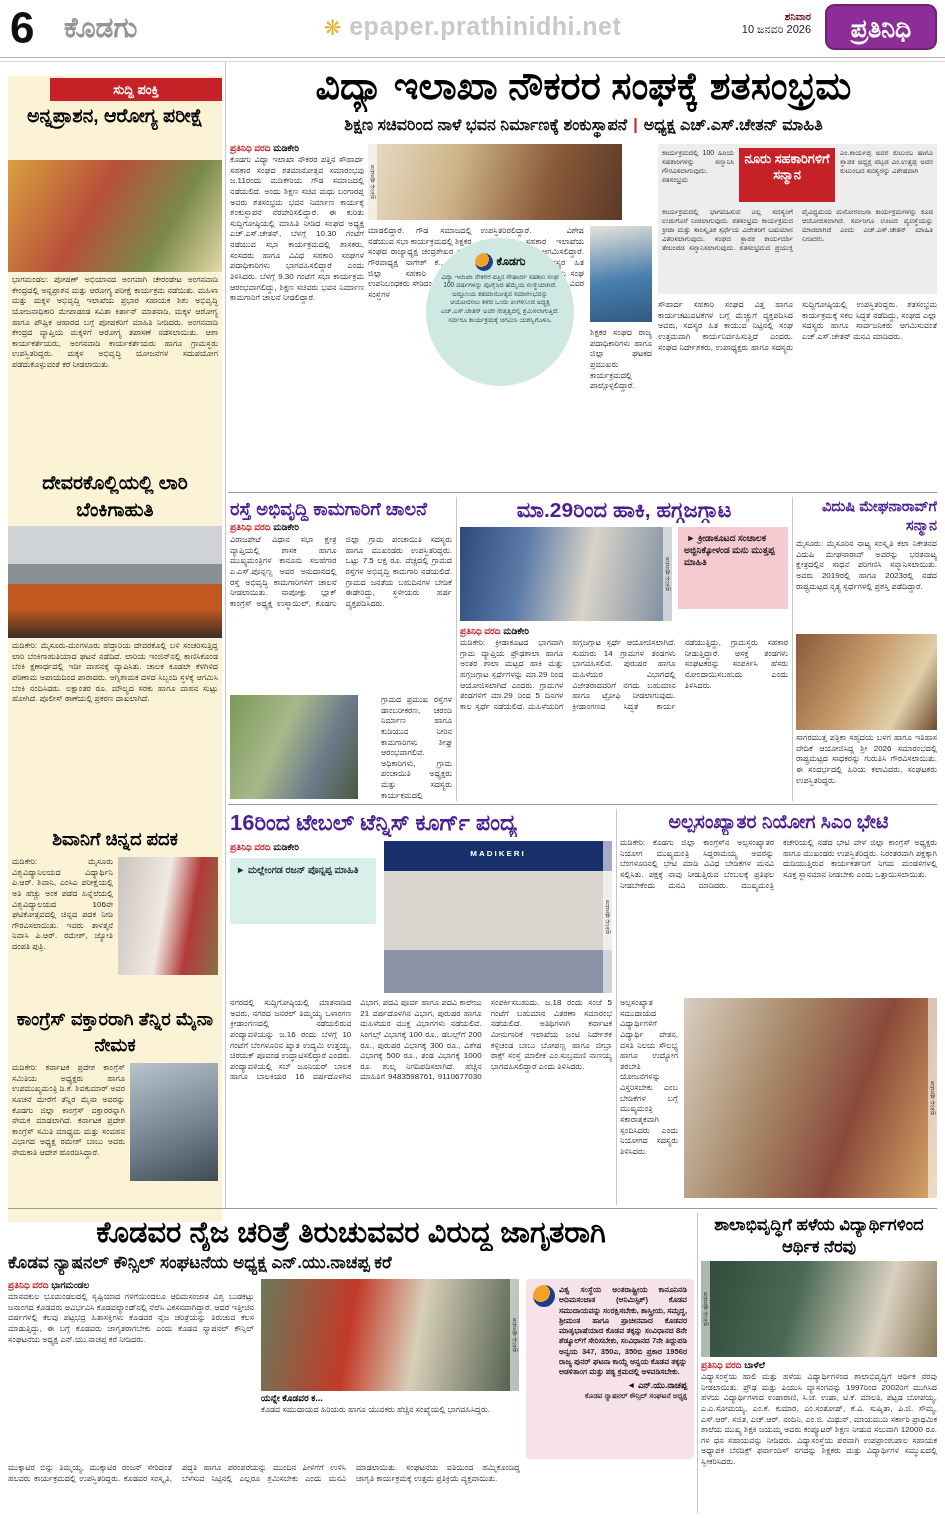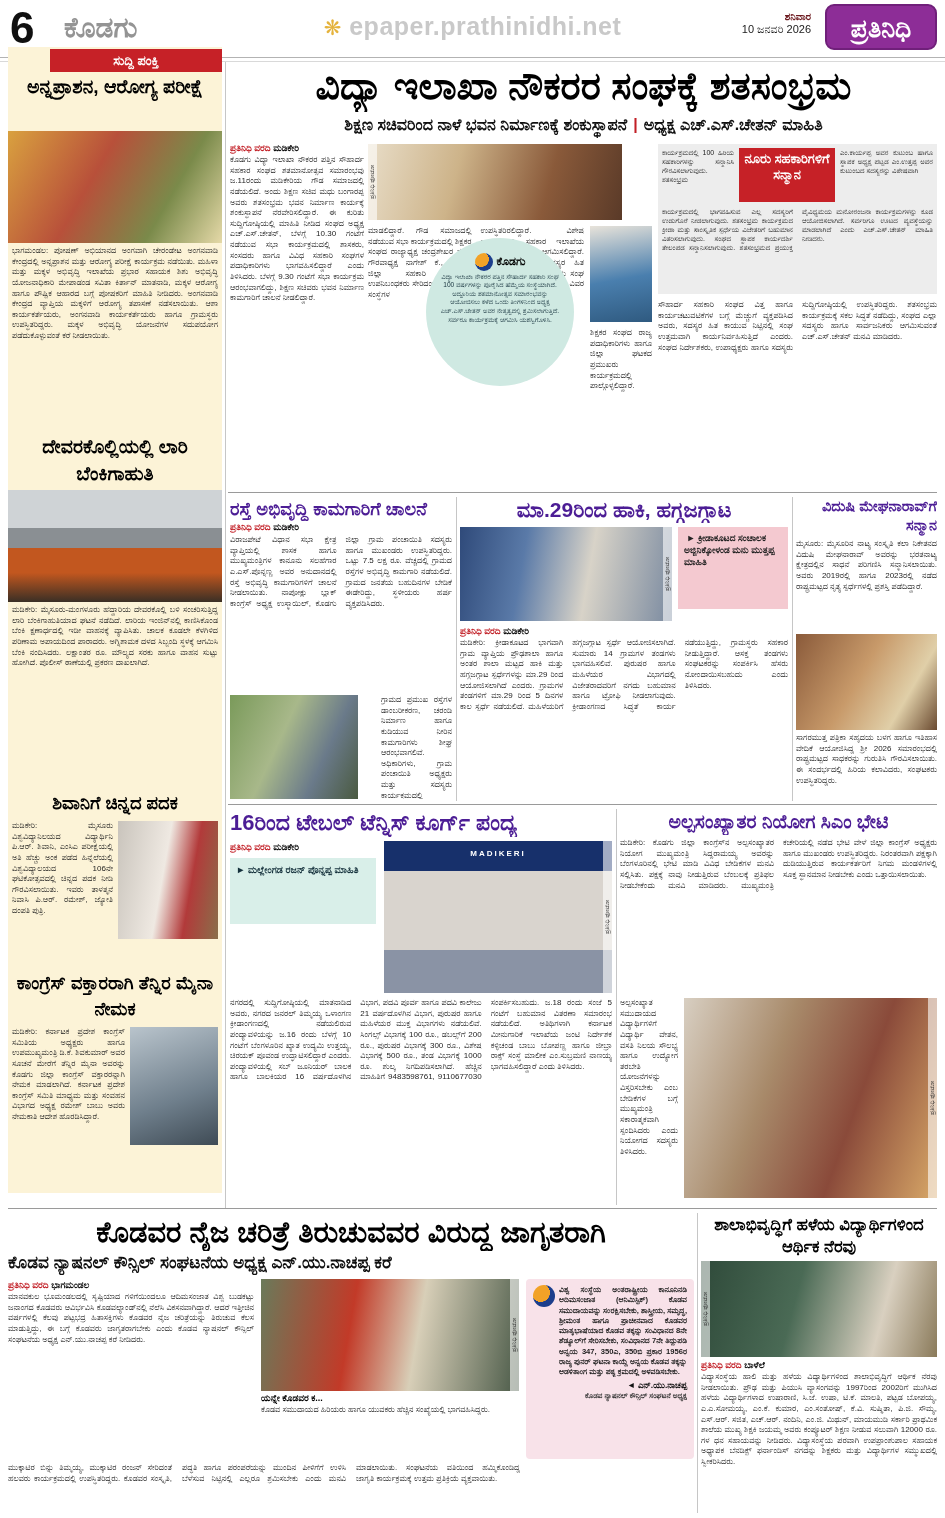--- a/index.html
+++ b/index.html
@@ -27,21 +27,21 @@
   .byl{font-size:9px;line-height:13px;height:13px;overflow:hidden;white-space:nowrap;}
   .byl-r{color:#c21f26;font-weight:bold;}
   .byl-p{color:#111;font-weight:bold;}
   .ph{position:relative;overflow:hidden;}
   .vcred{position:absolute;left:0;top:0;bottom:0;width:9px;font-size:6px;color:#222;background:rgba(255,255,255,.6);
          writing-mode:vertical-rl;transform:rotate(180deg);text-align:center;overflow:hidden;line-height:9px;}
   .vcred.right{left:auto;right:0;}
   .vline{position:absolute;width:0;border-left:1px solid #c6c6c6;}
   .hline{position:absolute;height:0;border-top:1px solid #9a9a9a;}
   
-  .leftcol{position:absolute;left:8px;top:47px;width:214px;height:1146px;background:#fcf3d7;overflow:hidden;}
+  .leftcol{position:absolute;left:8px;top:76px;width:214px;height:1146px;background:#fcf3d7;overflow:hidden;}
   .tagbar{margin:2px 0 3px 42px;width:172px;height:23px;background:#c62127;color:#fff;font-size:13px;font-weight:bold;
           text-align:center;line-height:23px;overflow:hidden;}
   .lc-h{font-weight:bold;color:#000;text-align:center;overflow:hidden;}
   .lc-body{padding:3px 4px;}
   .fimg{float:right;margin:0 0 3px 5px;}
   
   .lead{position:absolute;left:230px;top:62px;width:707px;height:428px;overflow:hidden;}
   .lead-hl{font-size:38px;font-weight:bold;text-align:center;line-height:48px;height:50px;white-space:nowrap;overflow:hidden;color:#000;}
   .lead-sub{font-size:16px;font-weight:bold;text-align:center;line-height:26px;height:26px;white-space:nowrap;overflow:hidden;color:#101010;}
   .lead-sub .pipe{color:#c21f26;padding:0 6px;}
@@ -95,21 +95,21 @@
     </div>
     <div class="brand">ಪ್ರತಿನಿಧಿ</div>
   </div>
   <div class="hdr-rule"></div>
 
   <aside class="leftcol">
     <div class="tagbar">ಸುದ್ದಿ ಪಂಕ್ತಿ</div>
     <div class="lc-h" style="font-size:19px;line-height:1.3;height:56px;">ಅನ್ನಪ್ರಾಶನ, ಆರೋಗ್ಯ ಪರೀಕ್ಷೆ</div>
     <div class="ph" style="width:214px;height:112px;background:linear-gradient(120deg,#d9a13f,#b8503a 40%,#7a8a4a 72%,#e5d9a8);"></div>
     <div class="bt lc-body" style="height:172px;">ಭಾಗಮಂಡಲ: ಪೋಷಣ್ ಅಭಿಯಾನದ ಅಂಗವಾಗಿ ಚೇರಂಡೇಟ ಅಂಗನವಾಡಿ ಕೇಂದ್ರದಲ್ಲಿ ಅನ್ನಪ್ರಾಶನ ಮತ್ತು ಆರೋಗ್ಯ ಪರೀಕ್ಷೆ ಕಾರ್ಯಕ್ರಮ ನಡೆಯಿತು. ಮಹಿಳಾ ಮತ್ತು ಮಕ್ಕಳ ಅಭಿವೃದ್ಧಿ ಇಲಾಖೆಯ ಪ್ರಭಾರ ಸಹಾಯಕ ಶಿಶು ಅಭಿವೃದ್ಧಿ ಯೋಜನಾಧಿಕಾರಿ ಮೇಪಾಡಂಡ ಸವಿತಾ ಕಿರ್ತಾನ್ ಮಾತನಾಡಿ, ಮಕ್ಕಳ ಆರೋಗ್ಯ ಹಾಗೂ ಪೌಷ್ಟಿಕ ಆಹಾರದ ಬಗ್ಗೆ ಪೋಷಕರಿಗೆ ಮಾಹಿತಿ ನೀಡಿದರು. ಅಂಗನವಾಡಿ ಕೇಂದ್ರದ ವ್ಯಾಪ್ತಿಯ ಮಕ್ಕಳಿಗೆ ಆರೋಗ್ಯ ತಪಾಸಣೆ ನಡೆಸಲಾಯಿತು. ಆಶಾ ಕಾರ್ಯಕರ್ತೆಯರು, ಅಂಗನವಾಡಿ ಕಾರ್ಯಕರ್ತೆಯರು ಹಾಗೂ ಗ್ರಾಮಸ್ಥರು ಉಪಸ್ಥಿತರಿದ್ದರು. ಮಕ್ಕಳ ಅಭಿವೃದ್ಧಿ ಯೋಜನೆಗಳ ಸದುಪಯೋಗ ಪಡೆದುಕೊಳ್ಳುವಂತೆ ಕರೆ ನೀಡಲಾಯಿತು.</div>
-    <div class="lc-h" style="font-size:19px;line-height:1.4;height:56px;margin-top:13px;">ದೇವರಕೊಲ್ಲಿಯಲ್ಲಿ ಲಾರಿ ಬೆಂಕಿಗಾಹುತಿ</div>
+    <div class="lc-h" style="font-size:19px;line-height:1.4;height:56px;margin-top:20px;">ದೇವರಕೊಲ್ಲಿಯಲ್ಲಿ ಲಾರಿ ಬೆಂಕಿಗಾಹುತಿ</div>
     <div class="ph" style="width:214px;height:112px;background:linear-gradient(180deg,#cfd3d6 0 34%,#8a8f93 34% 52%,#c2571f 52% 74%,#3a2f25);"></div>
     <div class="bt lc-body" style="height:176px;">ಮಡಿಕೇರಿ: ಮೈಸೂರು-ಮಂಗಳೂರು ಹೆದ್ದಾರಿಯ ದೇವರಕೊಲ್ಲಿ ಬಳಿ ಸಂಚರಿಸುತ್ತಿದ್ದ ಲಾರಿ ಬೆಂಕಿಗಾಹುತಿಯಾದ ಘಟನೆ ನಡೆದಿದೆ. ಲಾರಿಯ ಇಂಜಿನ್‌ನಲ್ಲಿ ಕಾಣಿಸಿಕೊಂಡ ಬೆಂಕಿ ಕ್ಷಣಾರ್ಧದಲ್ಲಿ ಇಡೀ ವಾಹನಕ್ಕೆ ವ್ಯಾಪಿಸಿತು. ಚಾಲಕ ಕೂಡಲೇ ಕೆಳಗಿಳಿದ ಪರಿಣಾಮ ಅಪಾಯದಿಂದ ಪಾರಾದರು. ಅಗ್ನಿಶಾಮಕ ದಳದ ಸಿಬ್ಬಂದಿ ಸ್ಥಳಕ್ಕೆ ಆಗಮಿಸಿ ಬೆಂಕಿ ನಂದಿಸಿದರು. ಲಕ್ಷಾಂತರ ರೂ. ಮೌಲ್ಯದ ಸರಕು ಹಾಗೂ ವಾಹನ ಸುಟ್ಟು ಹೋಗಿದೆ. ಪೊಲೀಸ್ ಠಾಣೆಯಲ್ಲಿ ಪ್ರಕರಣ ದಾಖಲಾಗಿದೆ.</div>
     <div class="lc-h" style="font-size:18px;line-height:30px;height:30px;margin-top:4px;">ಶಿವಾನಿಗೆ ಚಿನ್ನದ ಪದಕ</div>
     <div class="lc-body" style="height:142px;overflow:hidden;">
       <div class="ph fimg" style="width:100px;height:118px;background:linear-gradient(100deg,#c9c4bc,#efe9e2 45%,#b23a3a 70%,#8a6f4a);"></div>
       <div class="bt">ಮಡಿಕೇರಿ: ಮೈಸೂರು ವಿಶ್ವವಿದ್ಯಾನಿಲಯದ ವಿದ್ಯಾರ್ಥಿನಿ ಪಿ.ಆರ್. ಶಿವಾನಿ, ಎಂಸಿಎ ಪರೀಕ್ಷೆಯಲ್ಲಿ ಅತಿ ಹೆಚ್ಚು ಅಂಕ ಪಡೆದ ಹಿನ್ನೆಲೆಯಲ್ಲಿ ವಿಶ್ವವಿದ್ಯಾಲಯದ 106ನೇ ಘಟಿಕೋತ್ಸವದಲ್ಲಿ ಚಿನ್ನದ ಪದಕ ನೀಡಿ ಗೌರವಿಸಲಾಯಿತು. ಇವರು ತಾಳತ್ಮನೆ ನಿವಾಸಿ ಪಿ.ಆರ್. ರಮೇಶ್, ಜ್ಯೋತಿ ದಂಪತಿ ಪುತ್ರಿ.</div>
     </div>
     <div class="lc-h" style="font-size:18px;line-height:1.45;height:54px;margin-top:4px;">ಕಾಂಗ್ರೆಸ್ ವಕ್ತಾರರಾಗಿ ತೆನ್ನಿರ ಮೈನಾ ನೇಮಕ</div>
     <div class="lc-body" style="height:150px;overflow:hidden;">
       <div class="ph fimg" style="width:88px;height:118px;background:linear-gradient(160deg,#b9c4cc,#6f7f8c 60%,#3f4b55);"></div>

